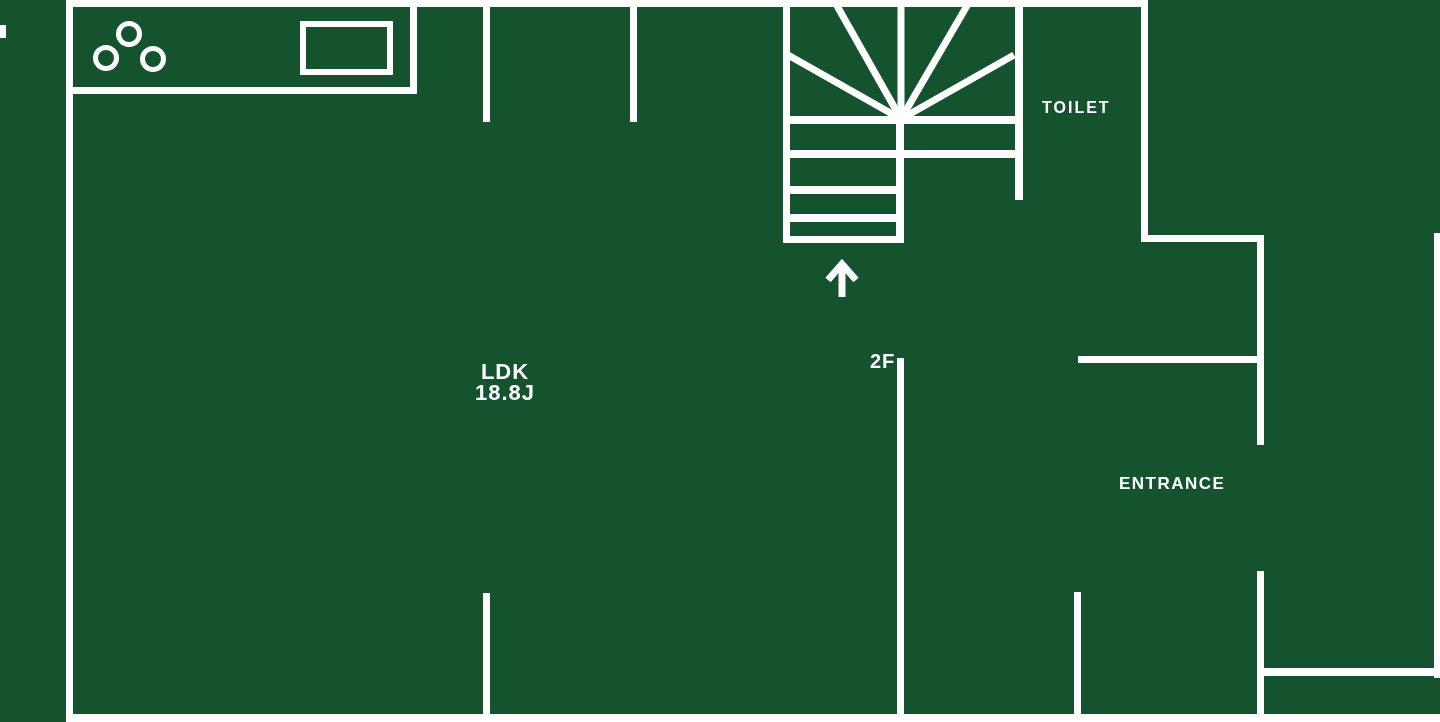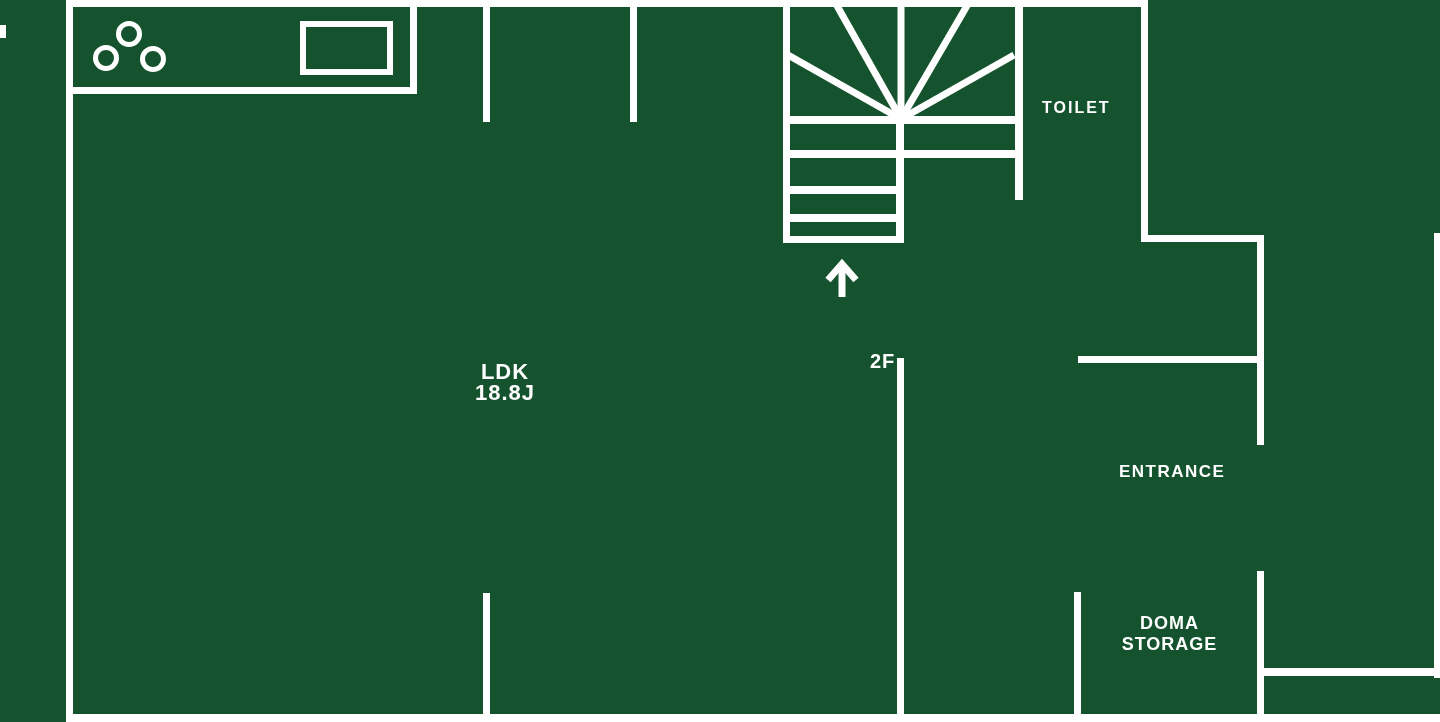--- a/index.html
+++ b/index.html
@@ -17,21 +17,21 @@
     font-weight:bold;
     line-height:1;
     white-space:nowrap;
     user-select:none;
   }
   .lbl .line{display:block;}
   #lbl-toilet  {left:1042px;top:100px;font-size:16px;letter-spacing:2px;}
   #lbl-2f      {left:870px; top:303px;font-size:20px;letter-spacing:1px;margin-top:48px;}
   #lbl-ldk     {left:440px; top:361px;width:130px;text-align:center;
                 font-size:22px;line-height:21px;letter-spacing:1px;}
-  #lbl-entrance{left:1119px;top:463px;font-size:17px;letter-spacing:1.5px;}
+  #lbl-entrance{left:1119px;top:475px;font-size:17px;letter-spacing:1.5px;}
   #lbl-doma    {left:1104px;top:613px;width:131px;text-align:center;
                 font-size:18px;line-height:21px;letter-spacing:1px;}
 </style>
 </head>
 <body>
 
 <div class="plan">
 
   <svg id="plan-svg" width="1440" height="722" viewBox="0 0 1440 722">
       <rect x="66" y="0" width="7" height="722" fill="#ffffff"></rect>
@@ -77,18 +77,14 @@
 
   <div class="lbl" id="lbl-2f">2F</div>
 
   <div class="lbl" id="lbl-ldk">
     <span class="line">LDK</span>
     <span class="line">18.8J</span>
   </div>
 
   <div class="lbl" id="lbl-entrance">ENTRANCE</div>
 
-  <div class="lbl" id="lbl-doma">
-    <span class="line">DOMA</span>
-    <span class="line">STORAGE</span>
-  </div>
 
 </div>
 
 </body></html>

